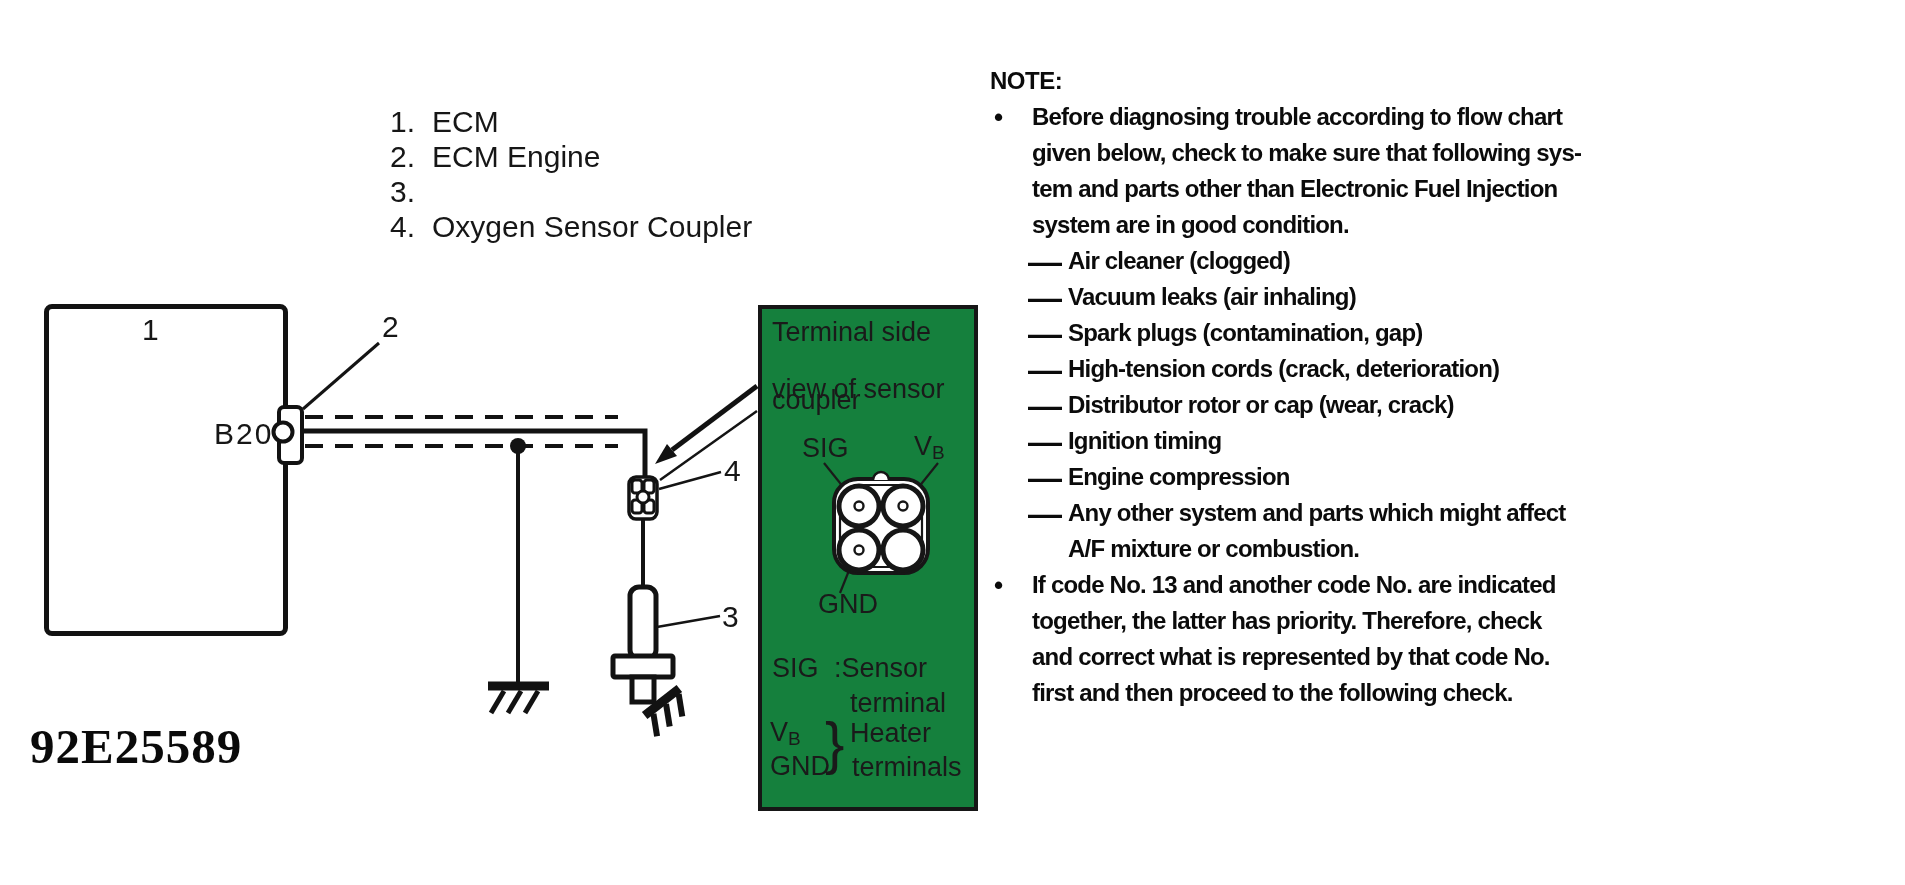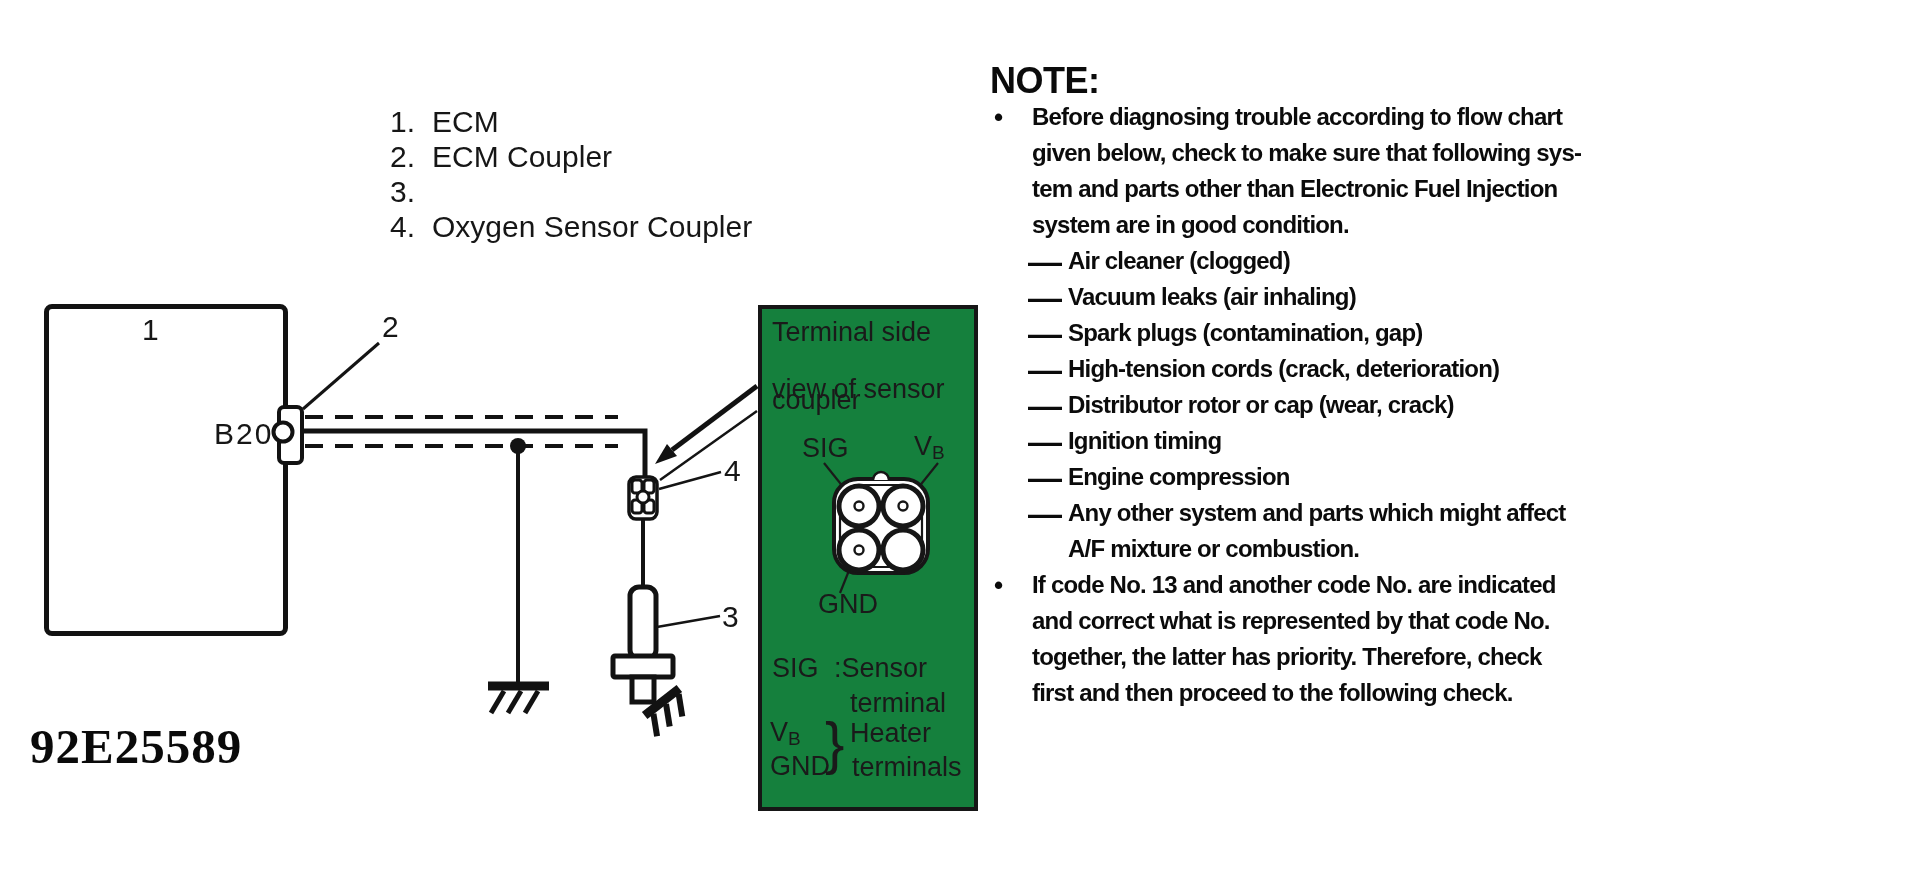--- a/index.html
+++ b/index.html
@@ -16,21 +16,21 @@
            border:5px solid #121212;border-radius:8px;background:#fff;}
   
   .tbox{position:absolute;left:758px;top:305px;width:212px;height:498px;
         border:4px solid #161616;background:#15803d;}
   .tbox .t-line{position:absolute;font-size:27px;line-height:34px;font-weight:400;color:#1a1a1a;white-space:nowrap;}
   .sub{font-size:19px;vertical-align:-4px;}
   .brace{position:absolute;font-size:58px;line-height:58px;font-weight:300;color:#1a1a1a;}
   
   .note{position:absolute;left:990px;top:62px;width:900px;color:#0b0b0b;}
   .note-line{font-size:24px;line-height:36px;font-weight:700;letter-spacing:-0.8px;white-space:nowrap;}
-  .note-title{font-size:36px;line-height:37px;font-weight:700;letter-spacing:-0.5px;}
+  .note-title{font-size:24px;line-height:37px;font-weight:700;letter-spacing:-0.5px;}
   .bullet-row{display:flex;}
   .bullet-glyph{flex:0 0 38px;font-size:26px;line-height:36px;font-weight:700;padding-left:4px;}
   .dash-list{margin-left:38px;}
   .dash-row{display:flex;}
   .dash-glyph{flex:0 0 40px;font-size:34px;line-height:36px;font-weight:700;}
   
   .fig-code{position:absolute;left:30px;top:718px;font-family:"Liberation Serif",serif;
             font-weight:700;font-size:49px;letter-spacing:1px;color:#0a0a0a;}
   svg{position:absolute;left:0;top:0;}
 </style>
@@ -39,21 +39,21 @@
 
 <div id="canvas">
 
   <div class="legend">
     <div class="legend-item">
       <span class="num">1.</span>
       <span>ECM</span>
     </div>
     <div class="legend-item">
       <span class="num">2.</span>
-      <span>ECM Coupler</span>
+      <span>ECM Engine</span>
     </div>
     <div class="legend-item">
       <span class="num">3.</span>
     </div>
     <div class="legend-item">
       <span class="num">4.</span>
       <span>Oxygen Sensor Coupler</span>
     </div>
   </div>
 
@@ -201,22 +201,22 @@
           <div class="note-line">Any other system and parts which might affect</div>
           <div class="note-line">A/F mixture or combustion.</div>
         </div>
       </div>
     </div>
 
     <div class="bullet-row">
       <span class="bullet-glyph">•</span>
       <div>
         <div class="note-line">If code No. 13 and another code No. are indicated</div>
+        <div class="note-line">together, the latter has priority. Therefore, check</div>
         <div class="note-line">and correct what is represented by that code No.</div>
-        <div class="note-line">together, the latter has priority. Therefore, check</div>
         <div class="note-line">first and then proceed to the following check.</div>
       </div>
     </div>
   </div>
 
   <div class="fig-code">92E25589</div>
 
 </div>
 
 </body></html>

